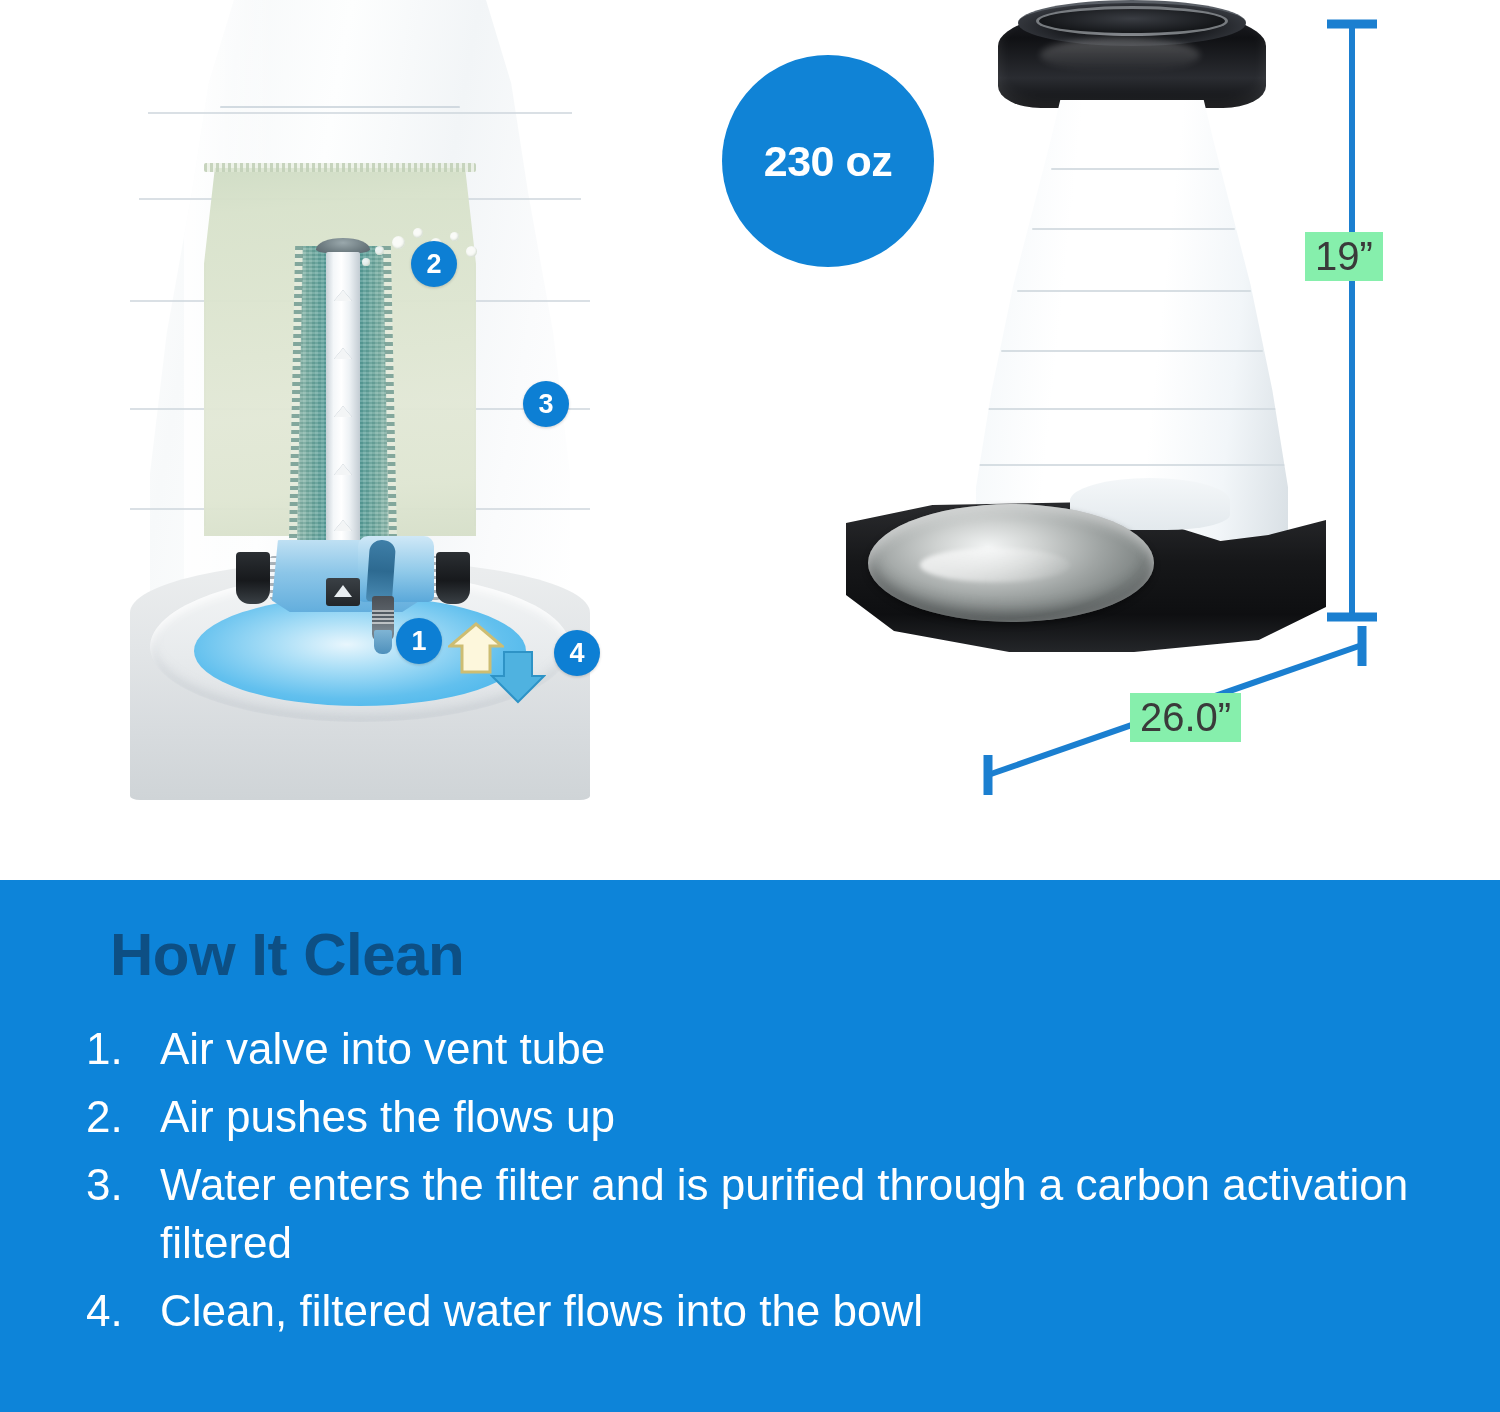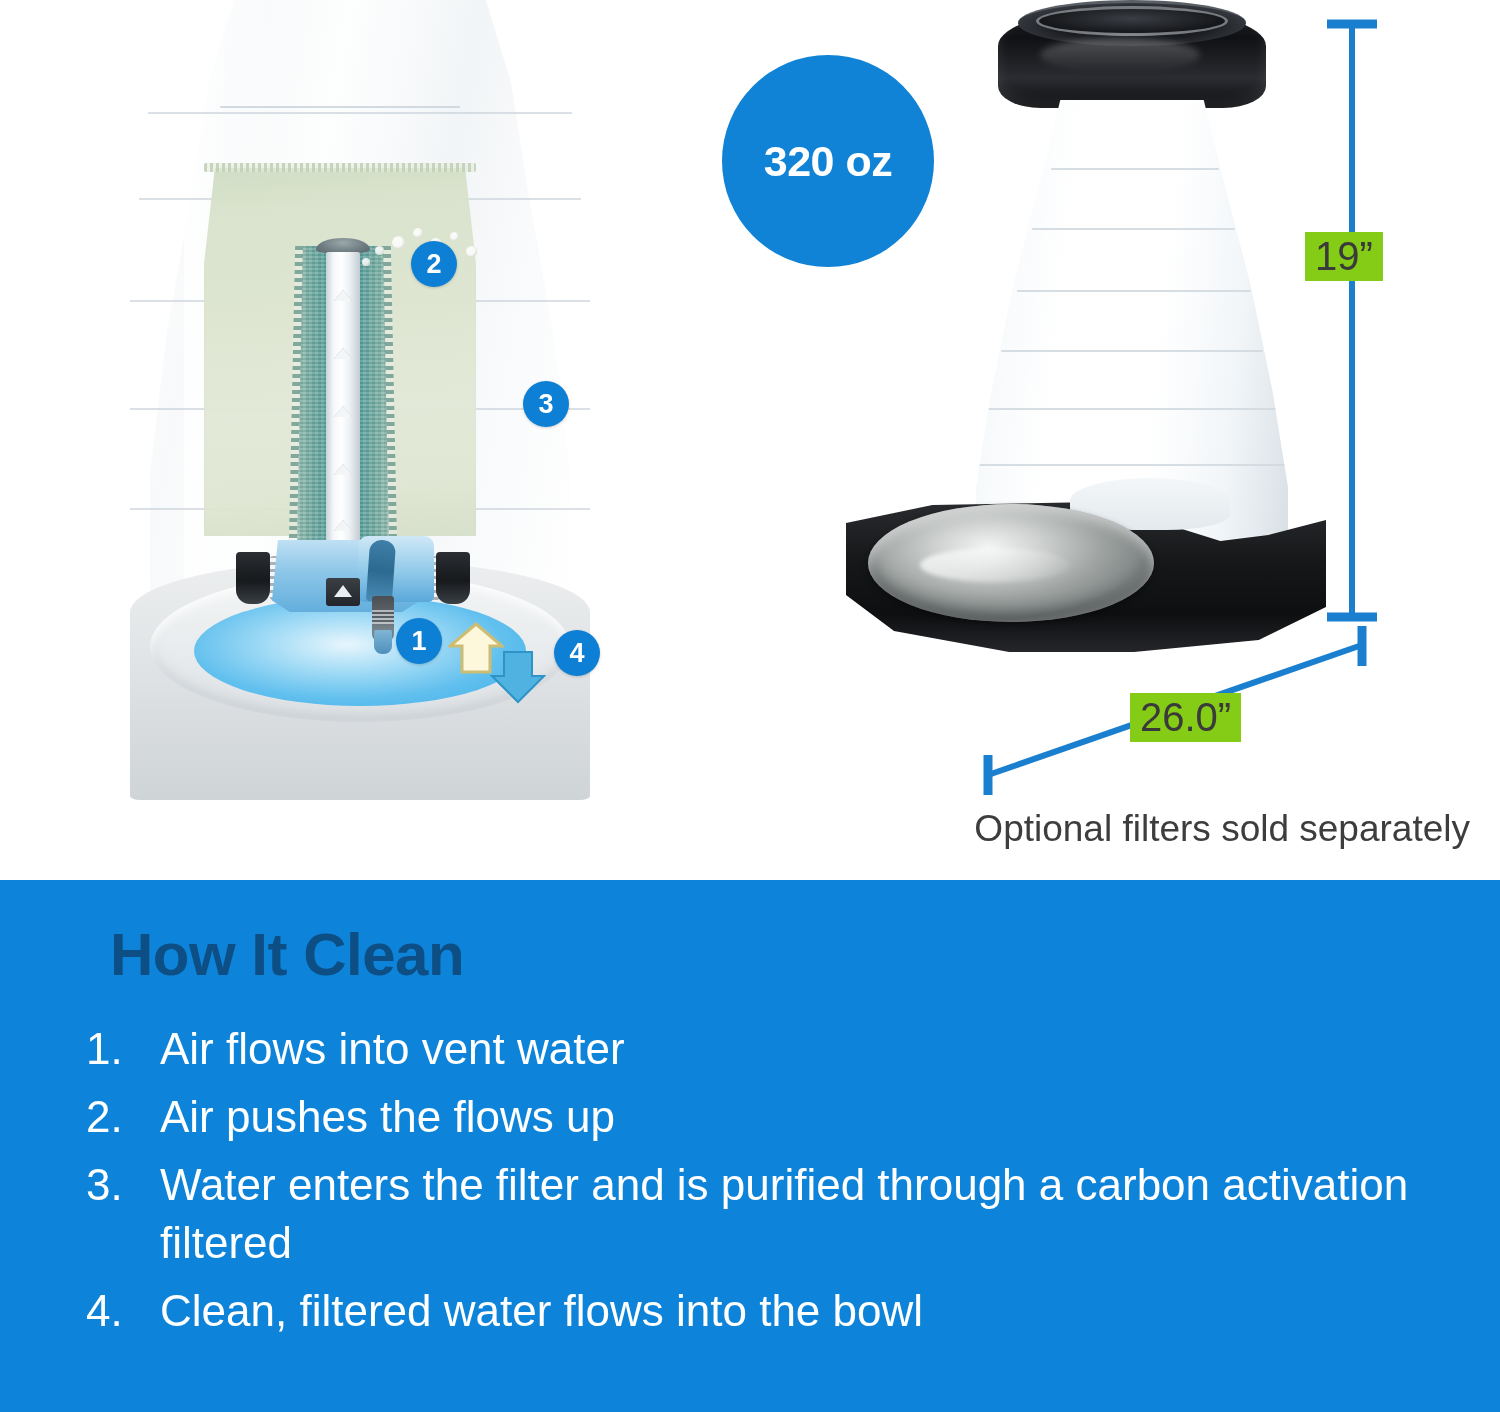--- a/index.html
+++ b/index.html
@@ -450,21 +450,21 @@
     background: linear-gradient(180deg, #f4f7f9 0%, #e3e9ed 100%);
     border-radius: 50% 50% 40% 40% / 44% 44% 30% 30%;
   }
 
   
   .dims { position: absolute; left: 0; top: 0; width: 1500px; height: 880px; }
   .dim-label {
     position: absolute;
     color: #3a3a3a;
     font-size: 40px;
-    background: #84cc16;
+    background: #86efac;
     padding: 2px 10px;
     white-space: nowrap;
   }
   .dim-label.v { left: 1305px; top: 232px; }
   .dim-label.h { left: 1130px; top: 693px; }
 
   .note {
     position: absolute;
     right: 30px; top: 808px;
     color: #3d3d3d;
@@ -579,21 +579,21 @@
           <polygon points="28,54 54,28 42,28 42,4 14,4 14,28 2,28" fill="#4fb2e0" stroke="#2e93c6" stroke-width="2"></polygon>
         </svg>
       </div>
 
       <div class="callout c1">1</div>
       <div class="callout c2">2</div>
       <div class="callout c3">3</div>
       <div class="callout c4">4</div>
     </div>
 
-    <div class="badge-320">320 oz</div>
+    <div class="badge-320">230 oz</div>
 
     <div class="product">
       <div class="cap"></div>
       <div class="cap-top"></div>
       <div class="cap-ring"></div>
       <div class="cap-gloss"></div>
 
       <div class="bottle-photo">
         <div class="photo-rib" style="left:24%; top:68px;  width:54%;"></div>
         <div class="photo-rib" style="left:18%; top:128px; width:65%;"></div>
@@ -621,30 +621,29 @@
         <line x1="1327" y1="617" x2="1377" y2="617" stroke="#1b7fd0" stroke-width="9"></line>
 
         <line x1="988" y1="775" x2="1362" y2="645" stroke="#1b7fd0" stroke-width="6"></line>
         <line x1="988" y1="755" x2="988" y2="795" stroke="#1b7fd0" stroke-width="9"></line>
         <line x1="1362" y1="626" x2="1362" y2="666" stroke="#1b7fd0" stroke-width="9"></line>
       </svg>
       <div class="dim-label v">19”</div>
       <div class="dim-label h">26.0”</div>
     </div>
 
-    <div class="note">Optional filters sold separately</div>
   </div>
 
   <div class="panel">
     <div class="panel-title">How It Clean</div>
 
     <ol class="steps">
       <li class="step">
         <span class="step-num">1.</span>
-        <span class="step-text">Air flows into vent water</span>
+        <span class="step-text">Air valve into vent tube</span>
       </li>
       <li class="step">
         <span class="step-num">2.</span>
         <span class="step-text">Air pushes the flows up</span>
       </li>
       <li class="step">
         <span class="step-num">3.</span>
         <span class="step-text">Water enters the filter and is purified through a carbon activation filtered</span>
       </li>
       <li class="step">

